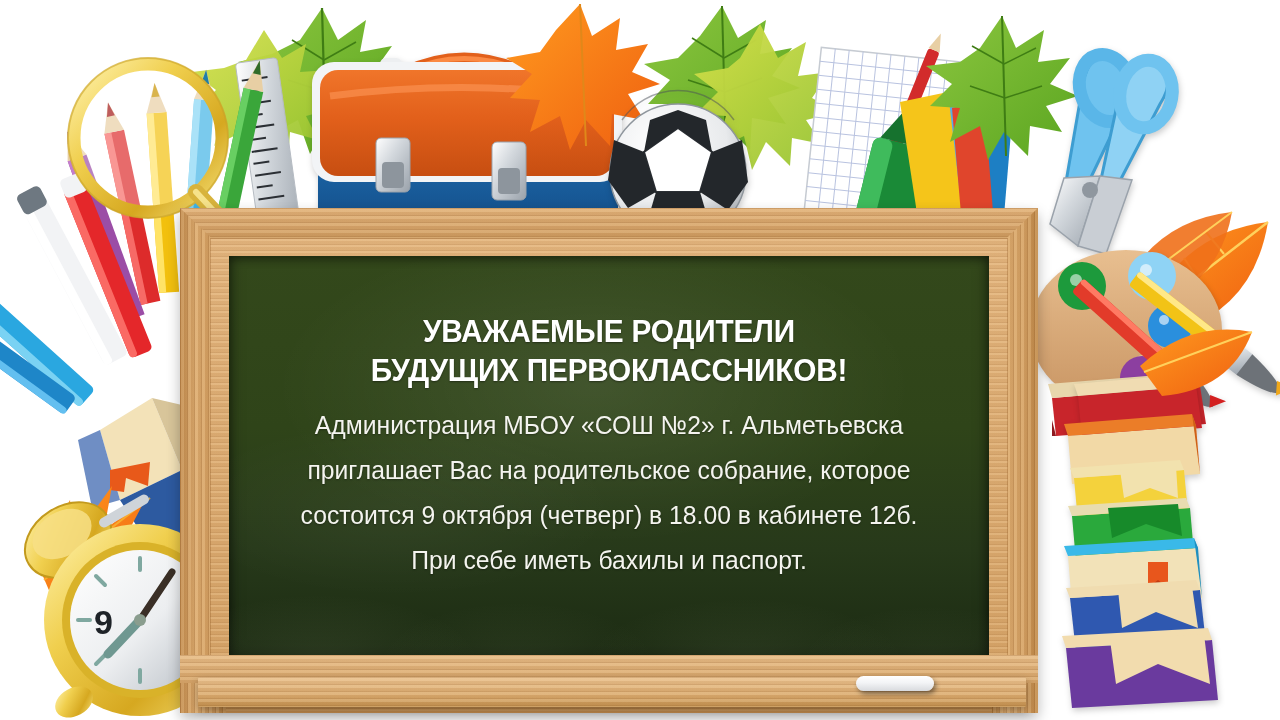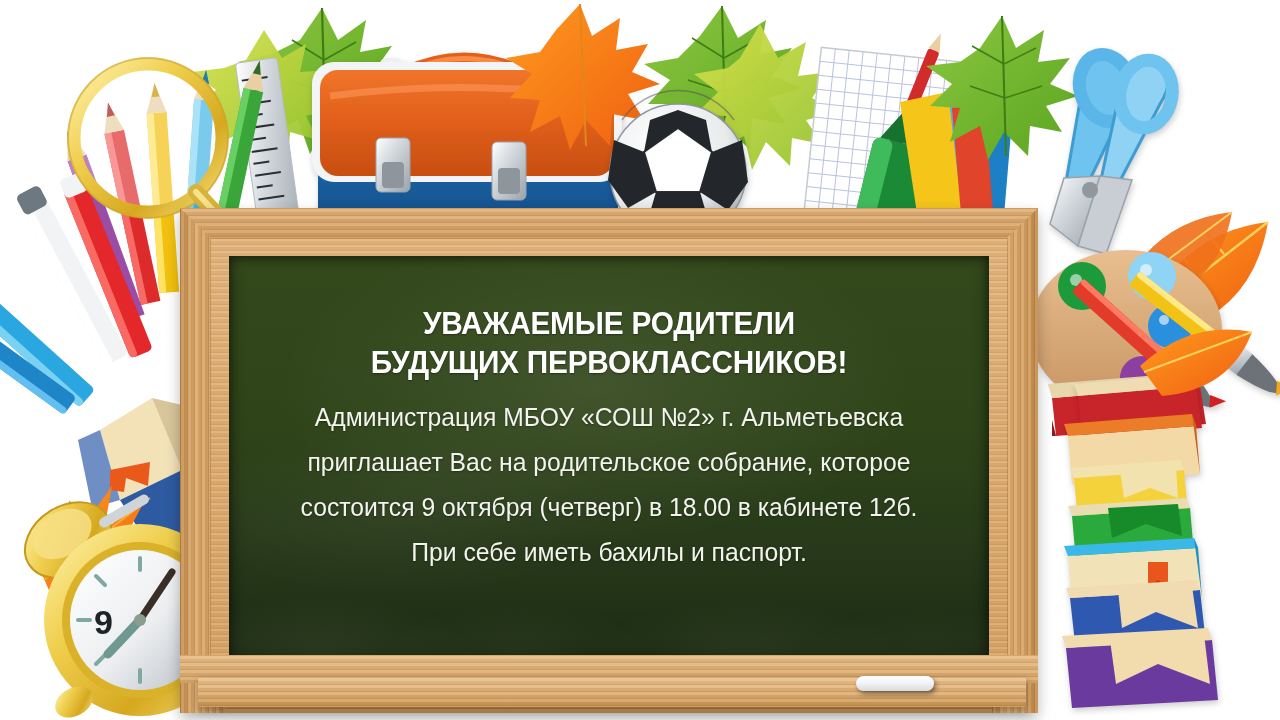--- a/index.html
+++ b/index.html
@@ -101,21 +101,21 @@
       linear-gradient(180deg,#e9c08d 0%,#d9a96e 60%,#c2904f 100%);
     box-shadow:0 4px 8px rgba(0,0,0,.30);
   }
   #chalk-stick{
     position:absolute;left:676px;bottom:22px;width:78px;height:15px;border-radius:8px;
     background:linear-gradient(180deg,#ffffff 0%,#f3f4f6 45%,#d8dade 100%);
     box-shadow:2px 3px 5px rgba(0,0,0,.45);
   }
 
   
-  #text-area{position:absolute;left:49px;top:40px;width:656px;height:408px;z-index:6;}
+  #text-area{position:absolute;left:49px;top:48px;width:656px;height:408px;z-index:6;}
   .headline{
     position:absolute;left:0;width:760px;text-align:center;color:#fff;
     font-family:"Liberation Sans Narrow","Liberation Sans",sans-serif;
     font-weight:bold;font-size:32px;letter-spacing:-.2px;
     transform:scaleX(.93);transform-origin:50% 50%;
     text-shadow:0 1px 2px rgba(0,0,0,.40);
   }
   #h-line1{top:57px;}
   #h-line2{top:96px;}
   .bodyline{

